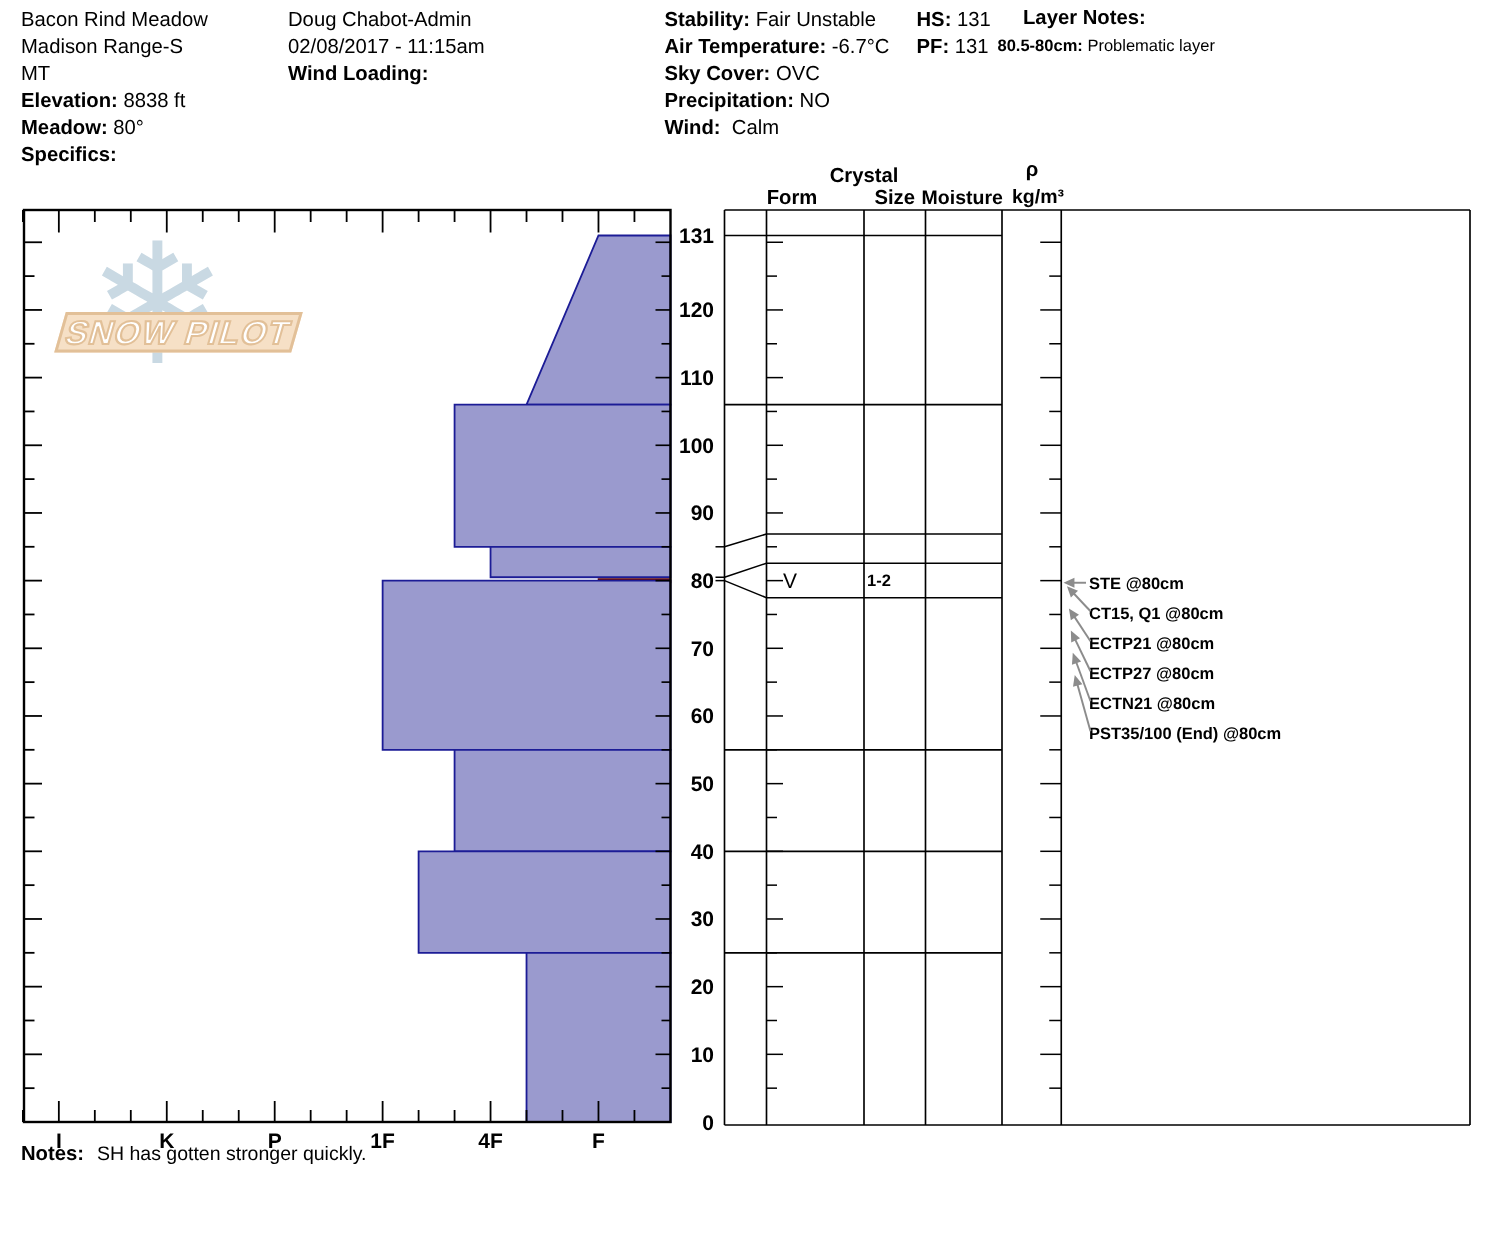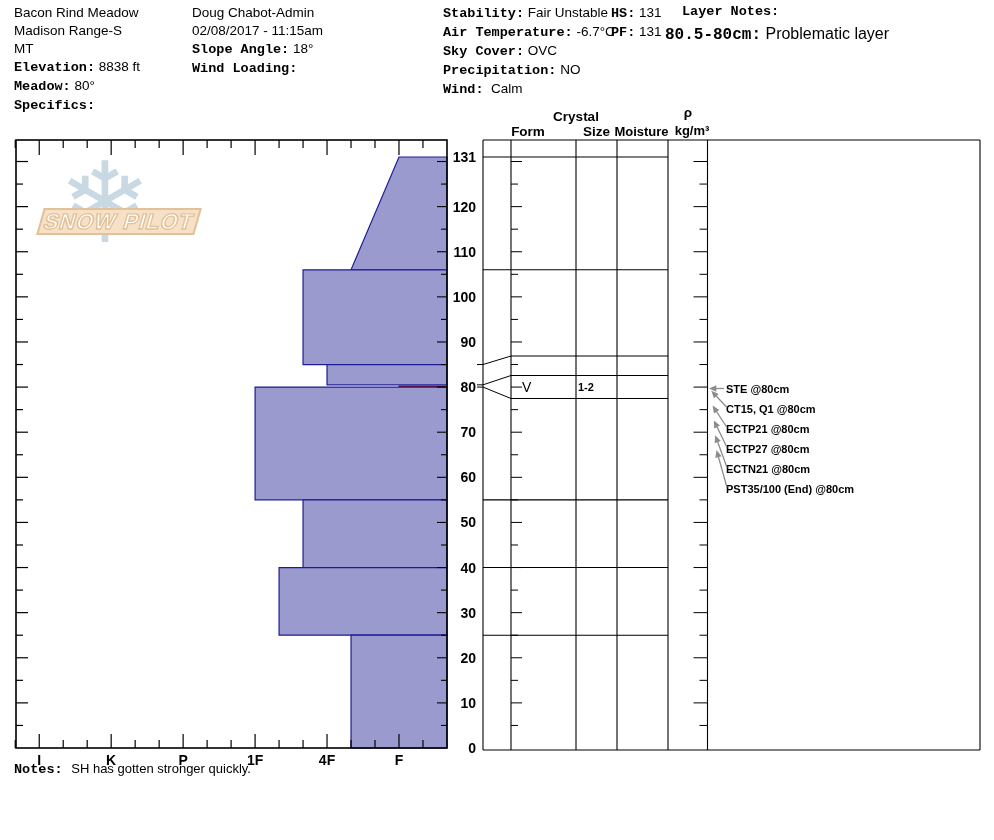--- a/index.html
+++ b/index.html
@@ -1,22 +1,22 @@
 <!DOCTYPE html>
 <html><head>
 <meta charset="utf-8">
 <style>
   html,body{margin:0;padding:0;background:#fff;}
   .page{position:relative;width:994px;height:840px;background:#fff;
         font-family:"Liberation Sans", sans-serif;color:#000;overflow:hidden;}
   .hdr-col{position:absolute;top:4px;font-size:13.5px;line-height:18px;white-space:nowrap;}
-  .b{font-weight:bold;font-family:Liberation Mono, monospace;}
+  .b{font-weight:bold;}
   .abs{position:absolute;white-space:nowrap;}
   .colhead{position:absolute;font-weight:bold;font-size:13.5px;text-align:center;white-space:nowrap;}
-  .small-note{font-size:16px;}
+  .small-note{font-size:11px;}
   #chart-svg{position:absolute;left:0;top:0;z-index:3;}
   .logo-wrap{position:absolute;left:0;top:0;z-index:1;}
   .snowflake{position:absolute;left:58px;top:148px;font-size:112px;line-height:112px;z-index:1;}
   .logo-band{position:absolute;left:40px;top:208px;width:154px;height:23px;z-index:2;
              transform:skewX(-16deg);display:flex;align-items:center;justify-content:center;}
   .logo-text{font-weight:bold;font-size:22px;letter-spacing:1px;color:#ffffff;
              -webkit-text-stroke:1.4px #ddb命88;}
   .txt-layer{position:absolute;left:0;top:0;z-index:4;width:994px;height:840px;pointer-events:none;}
 </style>
 </head>
@@ -253,21 +253,20 @@
       <div>Madison Range-S</div>
       <div>MT</div>
       <div><span class="b">Elevation:</span> <span>8838 ft</span></div>
       <div><span class="b">Meadow:</span> <span>80°</span></div>
       <div><span class="b">Specifics:</span> <span></span></div>
     </div>
 
     <div class="hdr-col" style="left:192px">
       <div>Doug Chabot-Admin</div>
       <div>02/08/2017 - 11:15am</div>
-      <div><span class="b">Slope Angle:</span> <span>18°</span></div>
       <div><span class="b">Wind Loading:</span> <span></span></div>
     </div>
 
     <div class="hdr-col" style="left:443px">
       <div><span class="b">Stability:</span> <span>Fair Unstable</span></div>
       <div><span class="b">Air Temperature:</span> <span>-6.7°C</span></div>
       <div><span class="b">Sky Cover:</span> <span>OVC</span></div>
       <div><span class="b">Precipitation:</span> <span>NO</span></div>
       <div><span class="b">Wind:</span>&nbsp; <span>Calm</span></div>
     </div>

